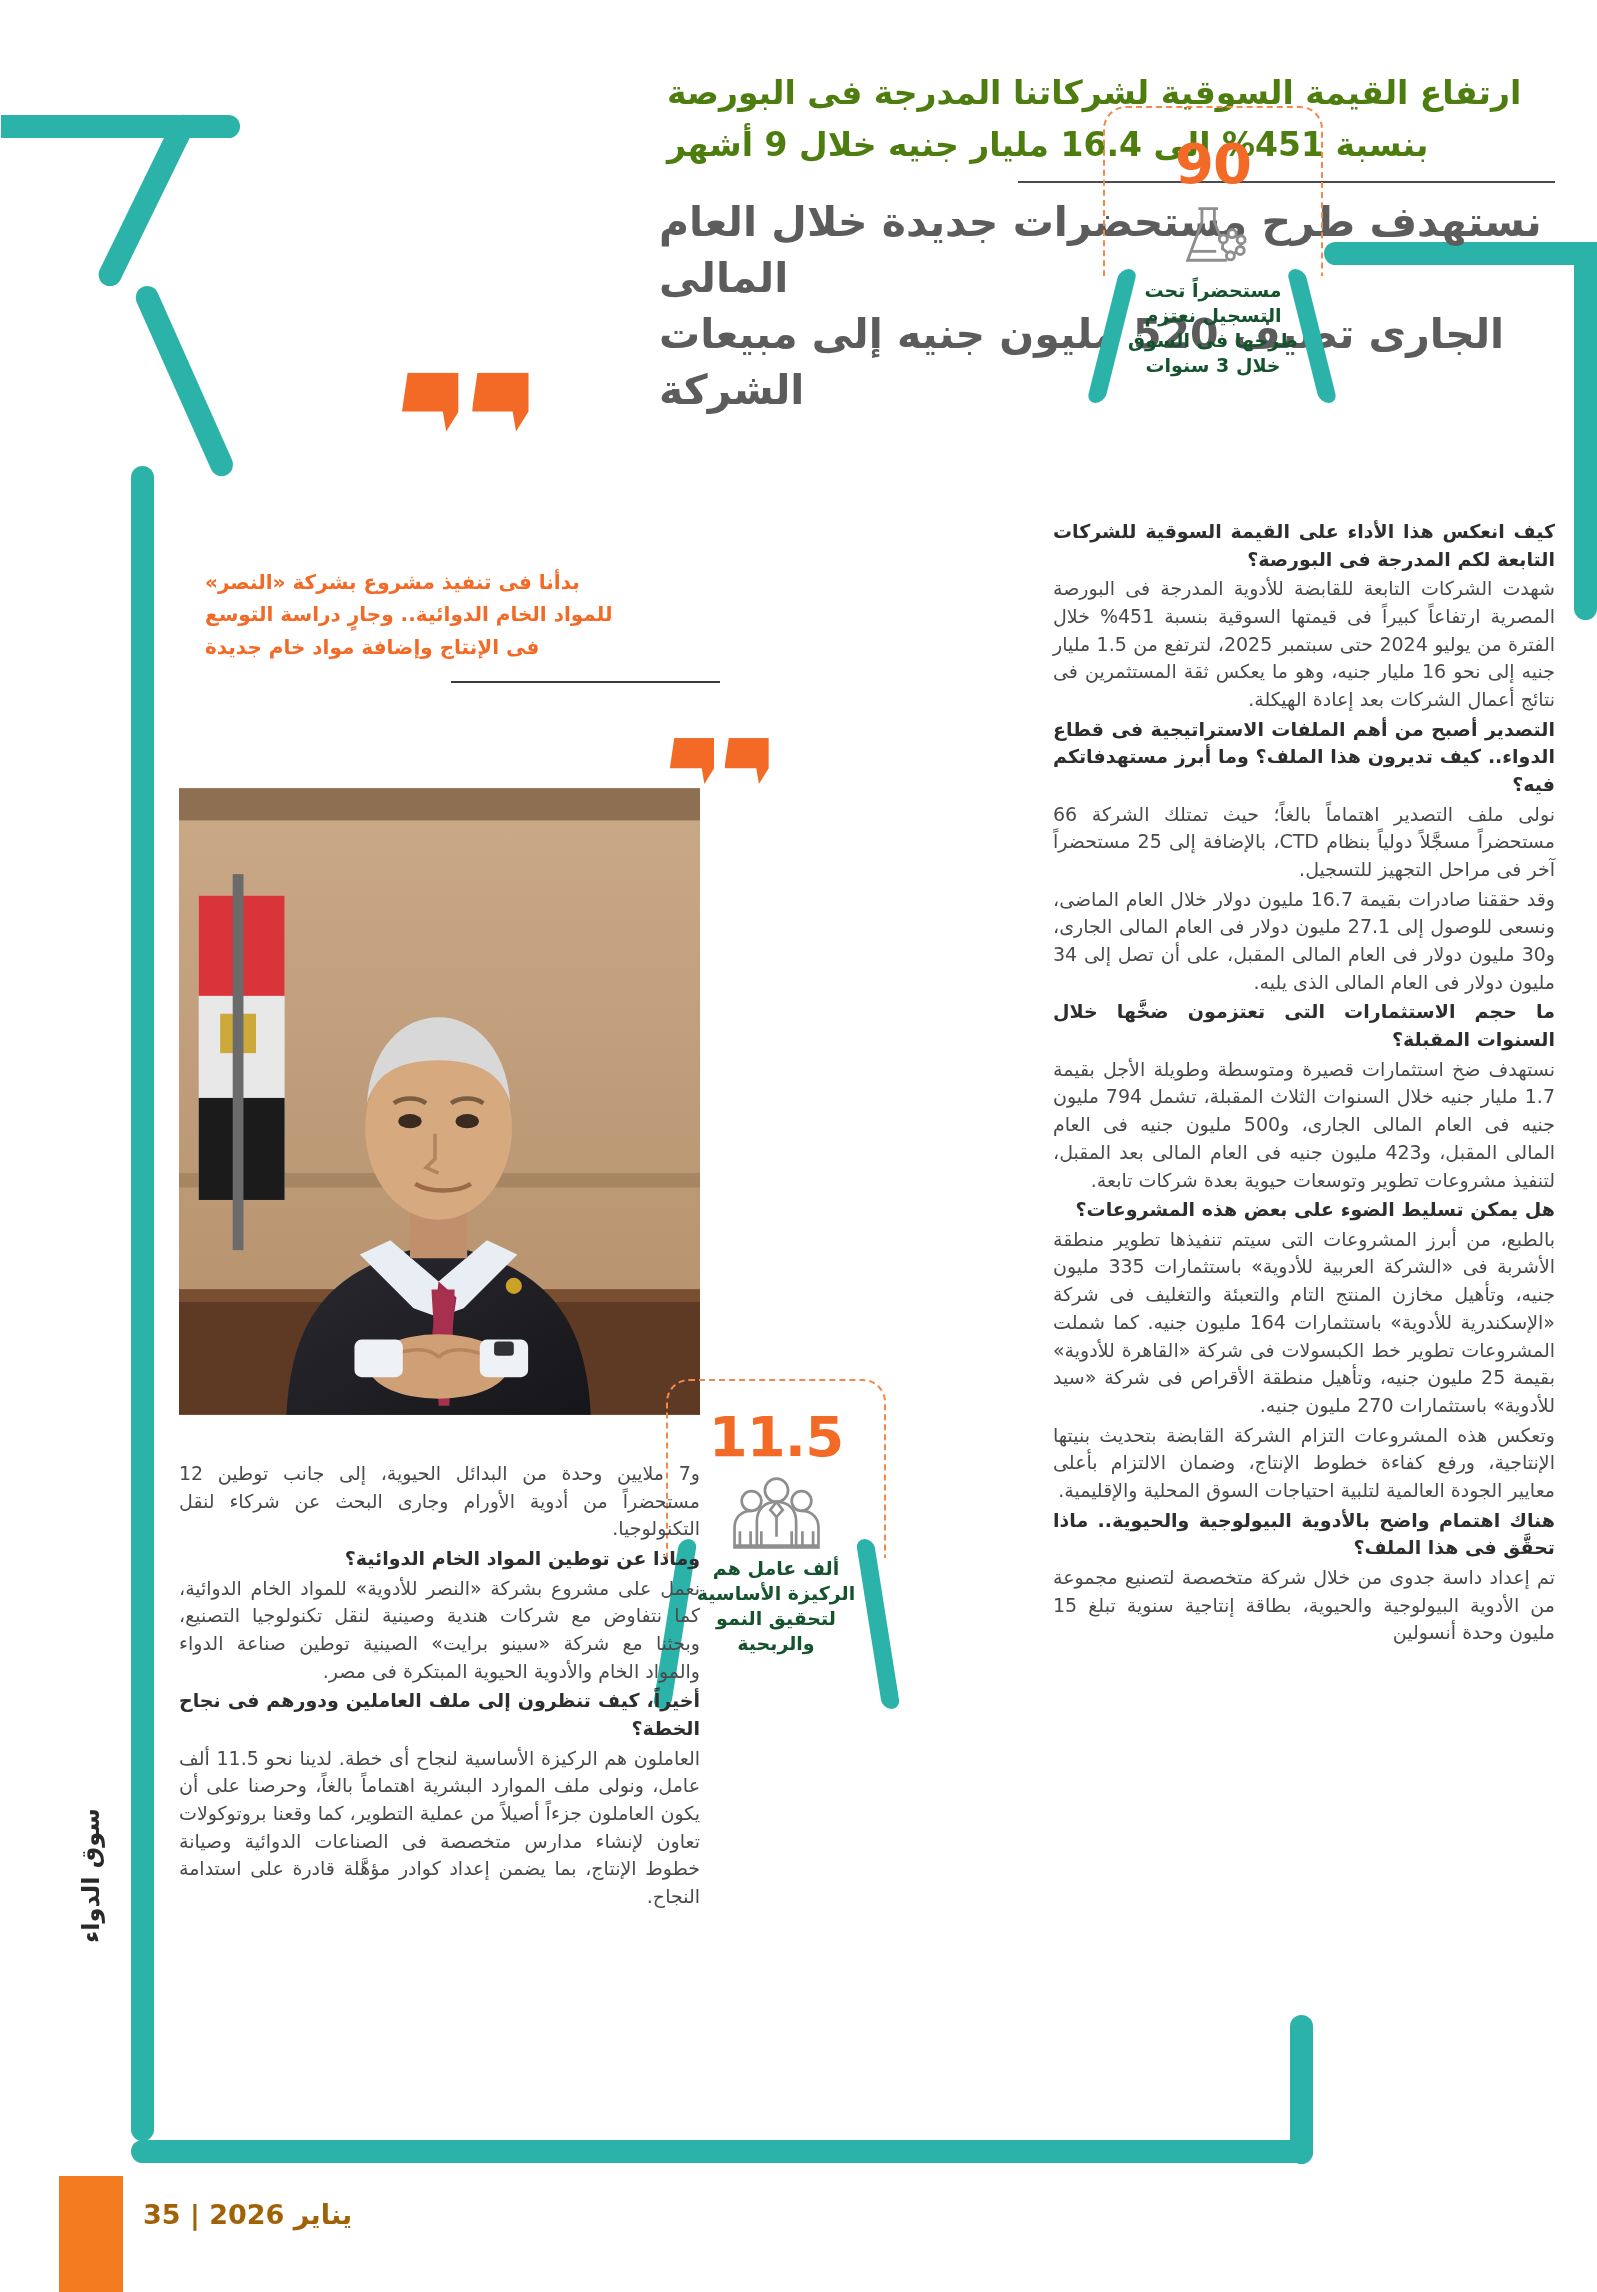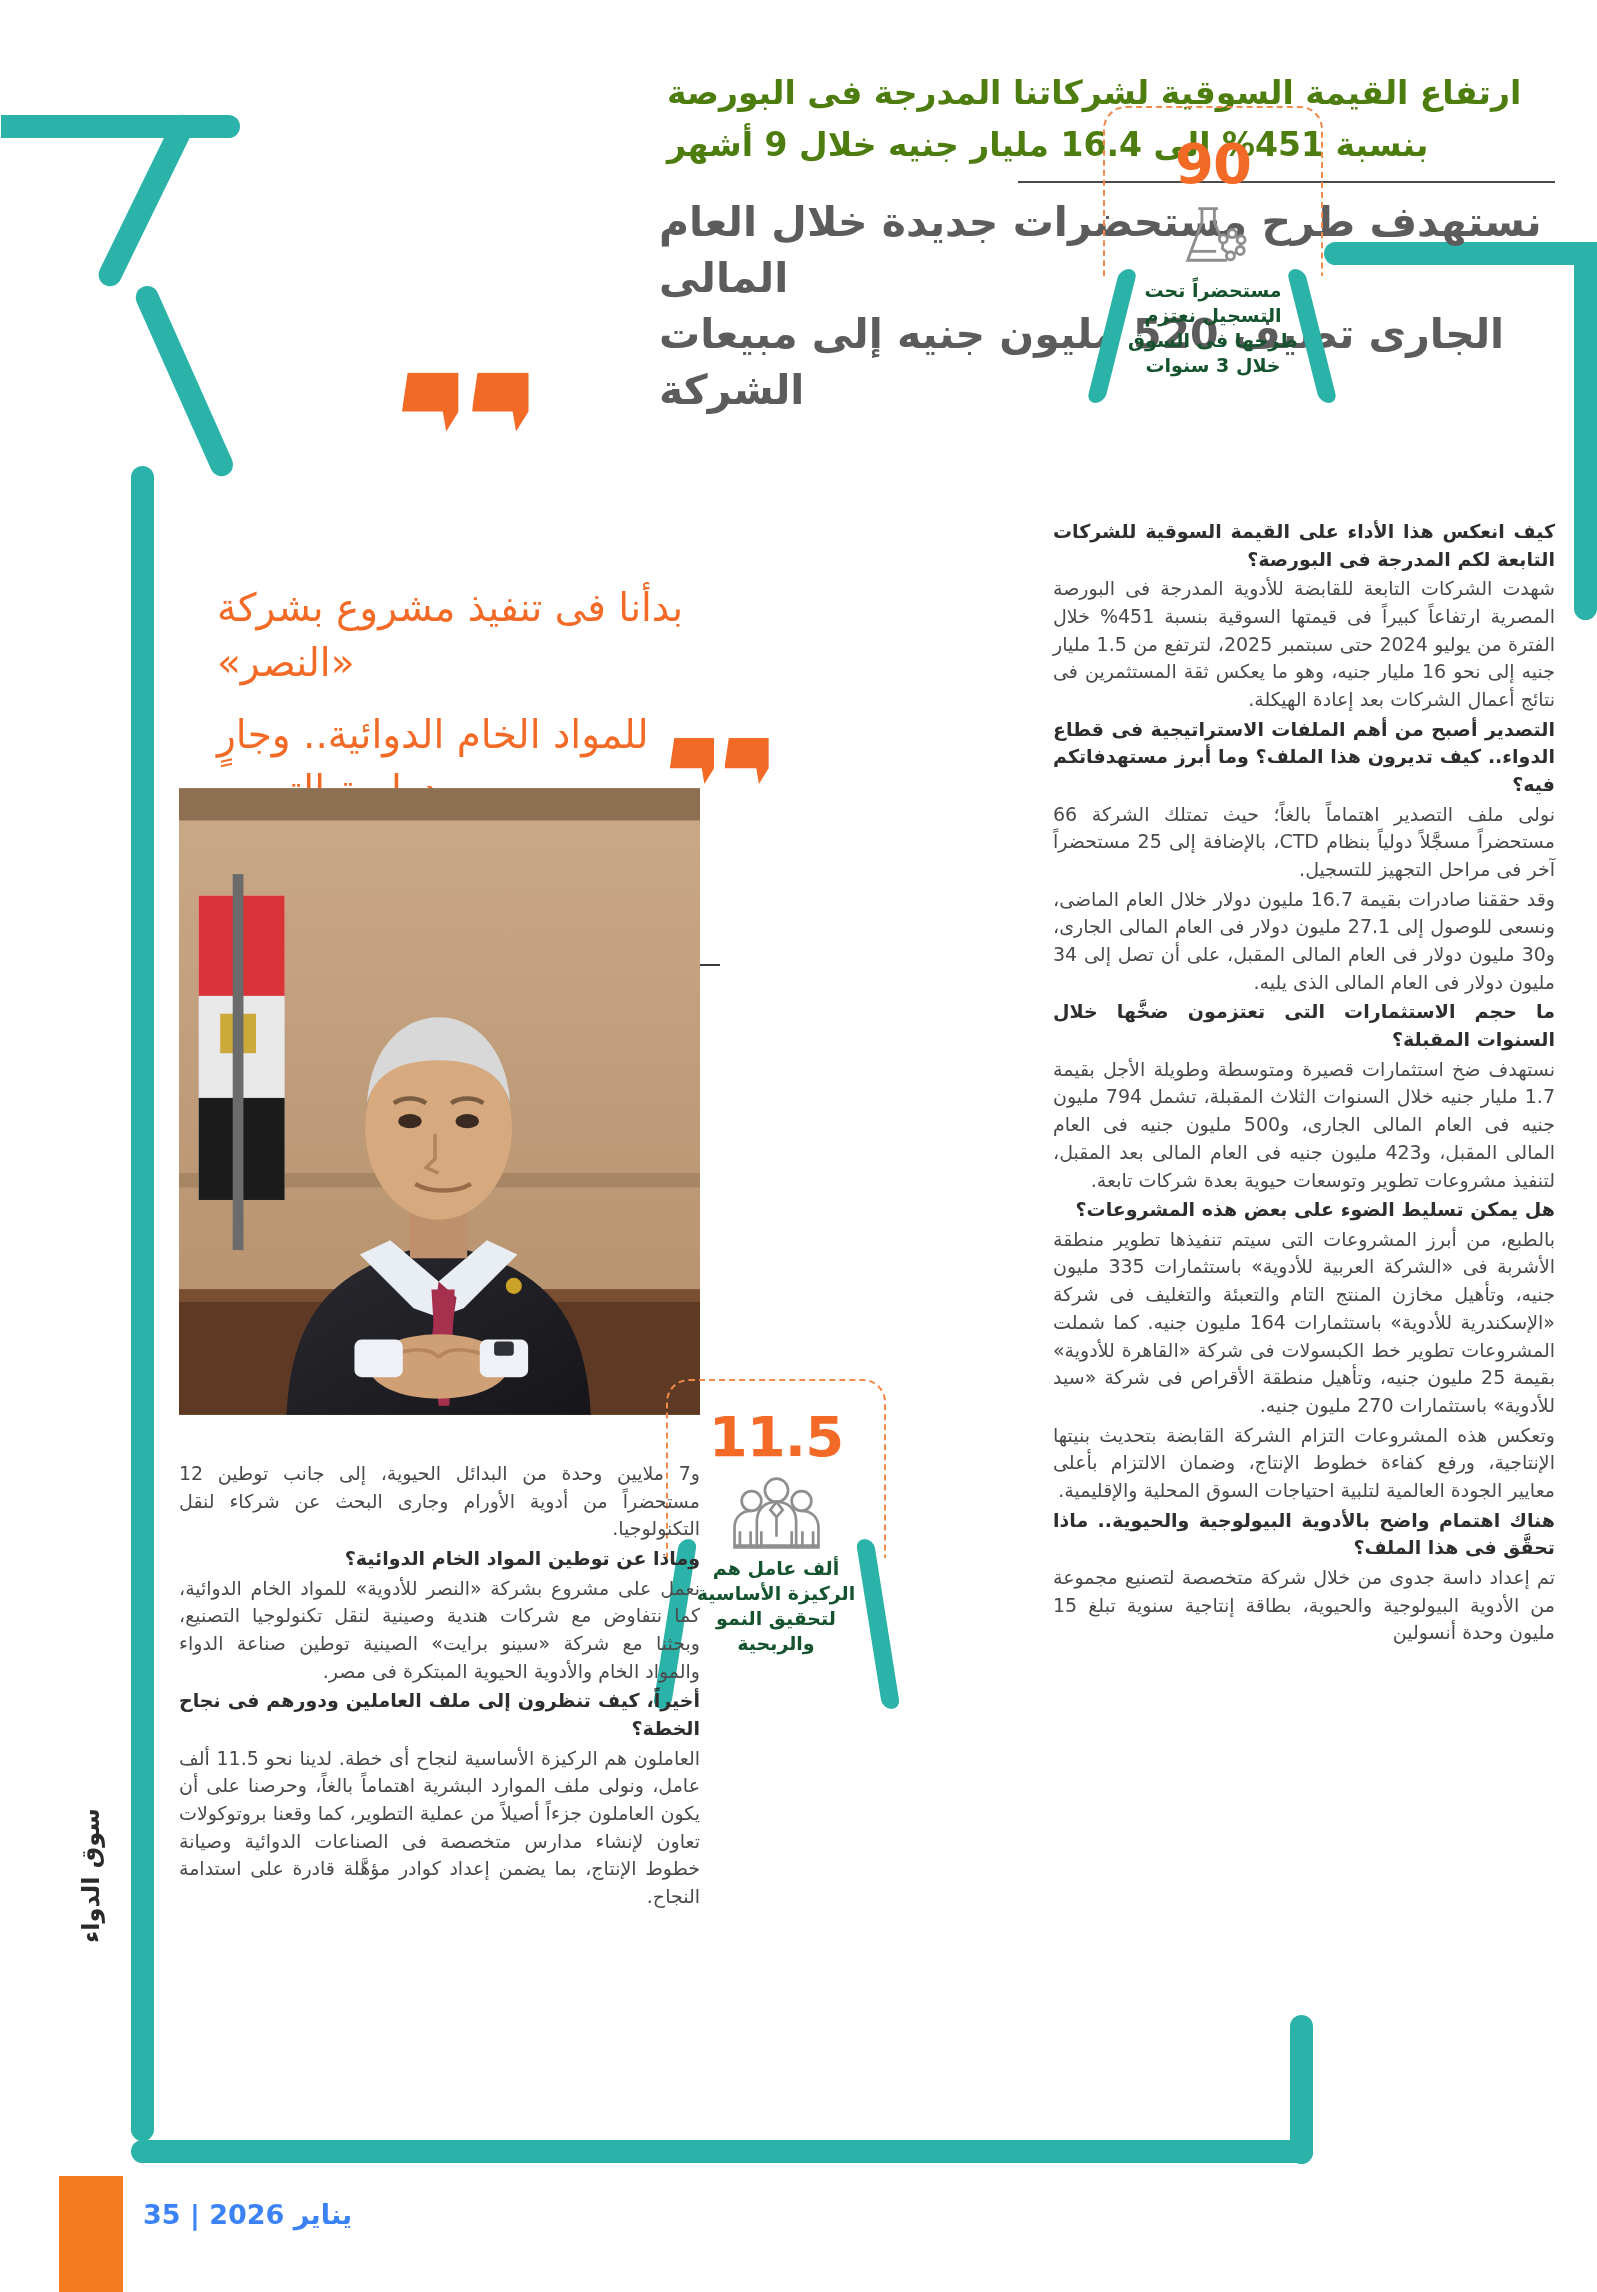--- a/index.html
+++ b/index.html
@@ -63,36 +63,36 @@
   .badge115{left:666px;top:1379px;}
   .badge115 .hex{height:179px;}
 
   .b115-leg-l{position:absolute;left:666px;top:1539px;width:18px;height:170px;
      background:#2bb3aa;transform:skewX(-9deg);border-radius:9px;}
   .b115-leg-r{position:absolute;left:869px;top:1539px;width:18px;height:170px;
      background:#2bb3aa;transform:skewX(9deg);border-radius:9px;}
 
   
   .quote-head{position:absolute;right:878px;top:564px;width:519px;text-align:left;}
-  .quote-head h2{margin:16px;color:#f26a26;font-weight:400;font-size:39px;line-height:1.42;text-align:left;}
+  .quote-head h2{margin:4px;color:#f26a26;font-weight:700;font-size:20px;line-height:1.42;text-align:left;}
   .qh-rule{height:1.8px;background:#3a3a3a;width:269px;margin:19.7px 0 0 auto;}
 
   
   .portrait{position:absolute;left:179px;top:788px;width:521px;height:627px;overflow:hidden;}
 
   
   .col{position:absolute;text-align:justify;font-size:19px;line-height:1.46;color:#4a4a4a;}
   .col p{margin:0 0 1.8px;text-align:justify;}
   .col p.q{font-weight:700;color:#2e2e2e;}
   .col-right{right:43px;top:518px;width:502px;}
   .col-left{left:179px;top:1460px;width:521px;}
 
   
   .foot-orange{position:absolute;left:59px;top:2176px;width:64px;height:116px;background:#f47b20;}
-  .footer-txt{position:absolute;left:143px;top:2199px;font-size:27px;font-weight:700;color:#3b82f6;
+  .footer-txt{position:absolute;left:143px;top:2199px;font-size:27px;font-weight:700;color:#a16207;
     direction:rtl;}
   .side-label{position:absolute;left:77px;top:1943px;
     transform:rotate(-90deg);transform-origin:left top;
     font-size:24px;font-weight:700;color:#2a2a2a;white-space:nowrap;}
   .side-rule{position:absolute;left:131px;top:1926px;width:9px;height:206px;background:#2bb3aa;border-radius:4.5px;}
 </style>
 </head>
 <body>
 
 <div class="page">

